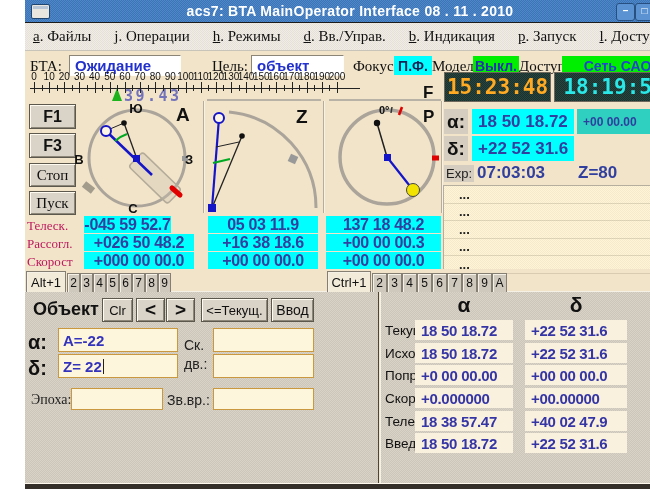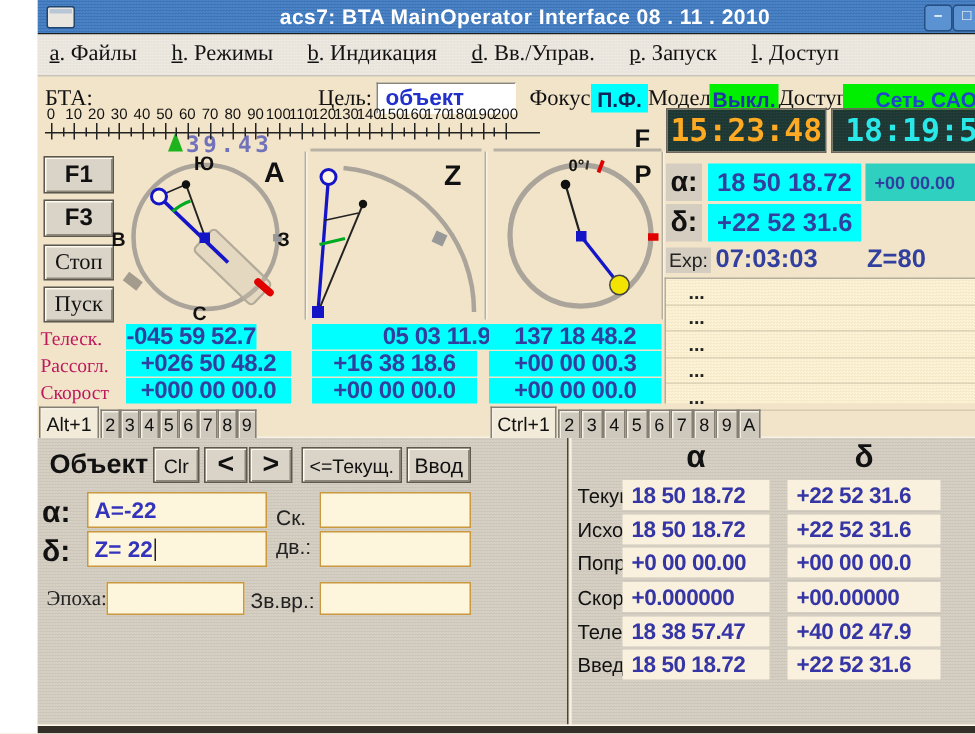--- a/index.html
+++ b/index.html
@@ -86,28 +86,30 @@
   <div id="titlebar" class="abs d-title">
     <div id="title-icon" class="abs"></div>
     <div id="title-text" class="abs">acs7: BTA MainOperator Interface    08 . 11 . 2010</div>
     <div class="abs winbtn" style="left:591px">–</div>
     <div class="abs winbtn" style="left:610px">□</div>
     <div class="abs winbtn" style="left:629px">✕</div>
   </div>
 
   <div id="menubar" class="abs d-menu">
       <span class="menu-item"><u>a</u>. Файлы</span>
+      <span class="menu-item"><u>j</u>. Операции</span>
       <span class="menu-item"><u>h</u>. Режимы</span>
+      <span class="menu-item"><u>d</u>. Вв./Управ.</span>
       <span class="menu-item"><u>b</u>. Индикация</span>
-      <span class="menu-item"><u>d</u>. Вв./Управ.</span>
       <span class="menu-item"><u>p</u>. Запуск</span>
       <span class="menu-item"><u>l</u>. Доступ</span>
     </div>
 
   <div class="abs slabel" style="left:5px;top:58px">БТА:</div>
+  <div class="abs sfield" style="left:44px;top:55px;width:112px;height:21px">Ожидание</div>
   <div class="abs slabel" style="left:187px;top:58px">Цель:</div>
   <div class="abs sfield" style="left:226px;top:55px;width:93px;height:21px">объект</div>
   <div class="abs slabel" style="left:328px;top:58px">Фокус:</div>
   <div class="abs chip" style="left:369px;top:56px;width:38px;height:19px;background:#00ffff;color:#112255">П.Ф.</div>
   <div class="abs slabel" style="left:407px;top:58px">Модель:</div>
   <div class="abs chip" style="left:448px;top:56px;width:46px;height:19px;background:#00ee00;color:#2233aa">Выкл.</div>
   <div class="abs slabel" style="left:494px;top:58px">Доступ:</div>
   <div class="abs chip" style="left:537px;top:56px;width:111px;height:19px;background:#00ee00;color:#2244cc">Сеть САО</div>
 
   <div id="ruler" class="abs">
@@ -282,21 +284,21 @@
 
   <div class="abs d-gray panel" style="left:355px;top:291px;width:295px;height:192px;border-left:1px solid #f5f1e6"></div>
   <div class="abs flexc" style="left:390px;top:293px;width:98px;height:24px;font-size:21px;font-weight:bold;color:#111">α</div>
   <div class="abs flexc" style="left:500px;top:293px;width:102px;height:24px;font-size:21px;font-weight:bold;color:#111">δ</div>
   <div id="coord-rows"></div>
 
   <div class="abs" style="left:0;top:483px;width:650px;height:1px;background:#fff8ec"></div>
   <div class="abs" style="left:0;top:484px;width:650px;height:5px;background:#342f28"></div>
 <div class="abs tlabel" style="left: 2px; top: 218px;">Телеск.</div>
     <div class="abs tcell" style="left: 59px; top: 216px; width: 87px; height: 17px;">-045 59 52.7</div>
-    <div class="abs tcell" style="left: 183px; top: 216px; width: 110px; height: 17px; padding-left: 28px;">05 03 11.9</div>
+    <div class="abs tcell" style="left: 183px; top: 216px; width: 110px; height: 17px;">05 03 11.9</div>
     <div class="abs tcell" style="left: 301px; top: 216px; width: 115px; height: 17px;">137 18 48.2</div>
     <div class="abs tlabel" style="left: 2px; top: 236px;">Рассогл.</div>
     <div class="abs tcell" style="left: 59px; top: 234px; width: 110px; height: 17px;">+026 50 48.2</div>
     <div class="abs tcell" style="left: 183px; top: 234px; width: 110px; height: 17px;">+16 38 18.6</div>
     <div class="abs tcell" style="left: 301px; top: 234px; width: 115px; height: 17px;">+00 00 00.3</div>
     <div class="abs tlabel" style="left: 2px; top: 254px;">Скорост</div>
     <div class="abs tcell" style="left: 59px; top: 252px; width: 110px; height: 17px;">+000 00 00.0</div>
     <div class="abs tcell" style="left: 183px; top: 252px; width: 110px; height: 17px;">+00 00 00.0</div>
     <div class="abs tcell" style="left: 301px; top: 252px; width: 115px; height: 17px;">+00 00 00.0</div>
     <div class="abs tab active" style="left: 1px; top: 271px; width: 40px; height: 21px;">Alt+1</div>

